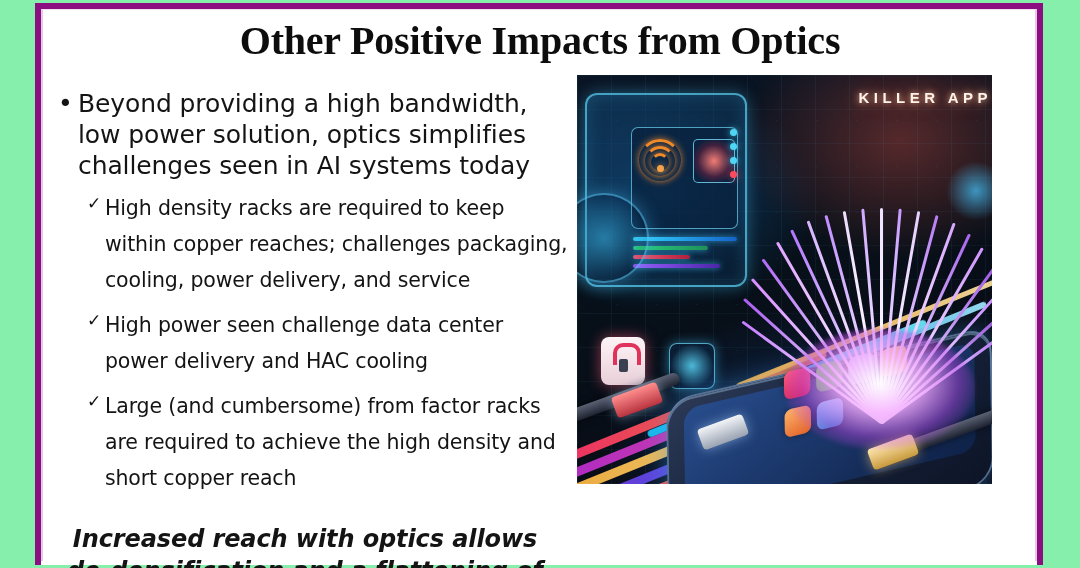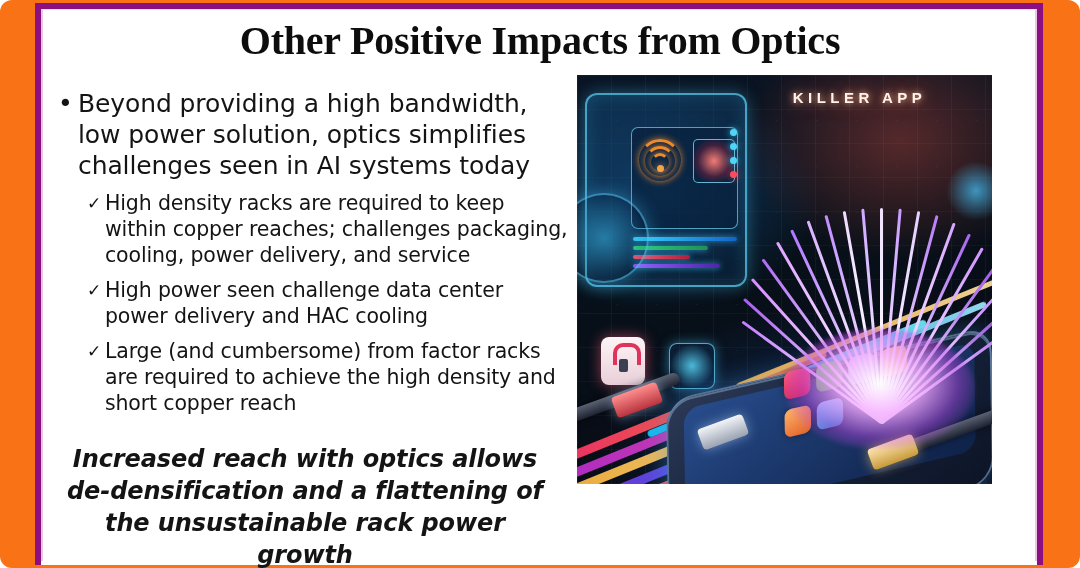--- a/index.html
+++ b/index.html
@@ -12,22 +12,21 @@
     width: 1080px;
     height: 568px;
     overflow: hidden;
     font-family: "DejaVu Sans", sans-serif;
   }
 
   .slide-root {
     position: relative;
     width: 1080px;
     height: 568px;
-    background: #f97316;
-    border-radius: 12px;
+    background: #86efac;
   }
 
   
   .slide-frame {
     position: absolute;
     left: 35px;
     top: 3px;
     width: 1008px;
     height: 562px;
     box-sizing: border-box;
@@ -108,21 +107,21 @@
   .bullet-l2 .marker {
     flex: 0 0 auto;
     width: 18px;
     font-size: 17px;
     line-height: 26px;
     color: #141414;
   }
   .bullet-l2 .body {
     flex: 1 1 auto;
     font-size: 20.5px;
-    line-height: 26px;
+    line-height: 36px;
     letter-spacing: -0.15px;
   }
 
   .closing-note {
     margin-top: 27px;
     padding-left: 7px;
     width: 480px;
     text-align: center;
     font-style: italic;
     font-weight: bold;
@@ -278,21 +277,21 @@
   .orb-right {
     position:absolute; right:-14px; top:86px; width:60px; height:60px;
     border-radius:50%;
     background: radial-gradient(circle, rgba(70,190,245,.75), rgba(10,40,80,0) 70%);
   }
 
   
   .killer-app {
     position: absolute;
     left: 0; right: 0; top: 14px;
-    text-align: center;
+    text-align: right;
     padding-left: 150px;
     font-family: "Liberation Sans", sans-serif;
     font-size: 15px;
     font-weight: bold;
     letter-spacing: 4.5px;
     color: #fff3ea;
     text-shadow: 0 0 7px rgba(255,190,150,.95), 0 0 18px rgba(255,120,80,.7);
   }
 
   

